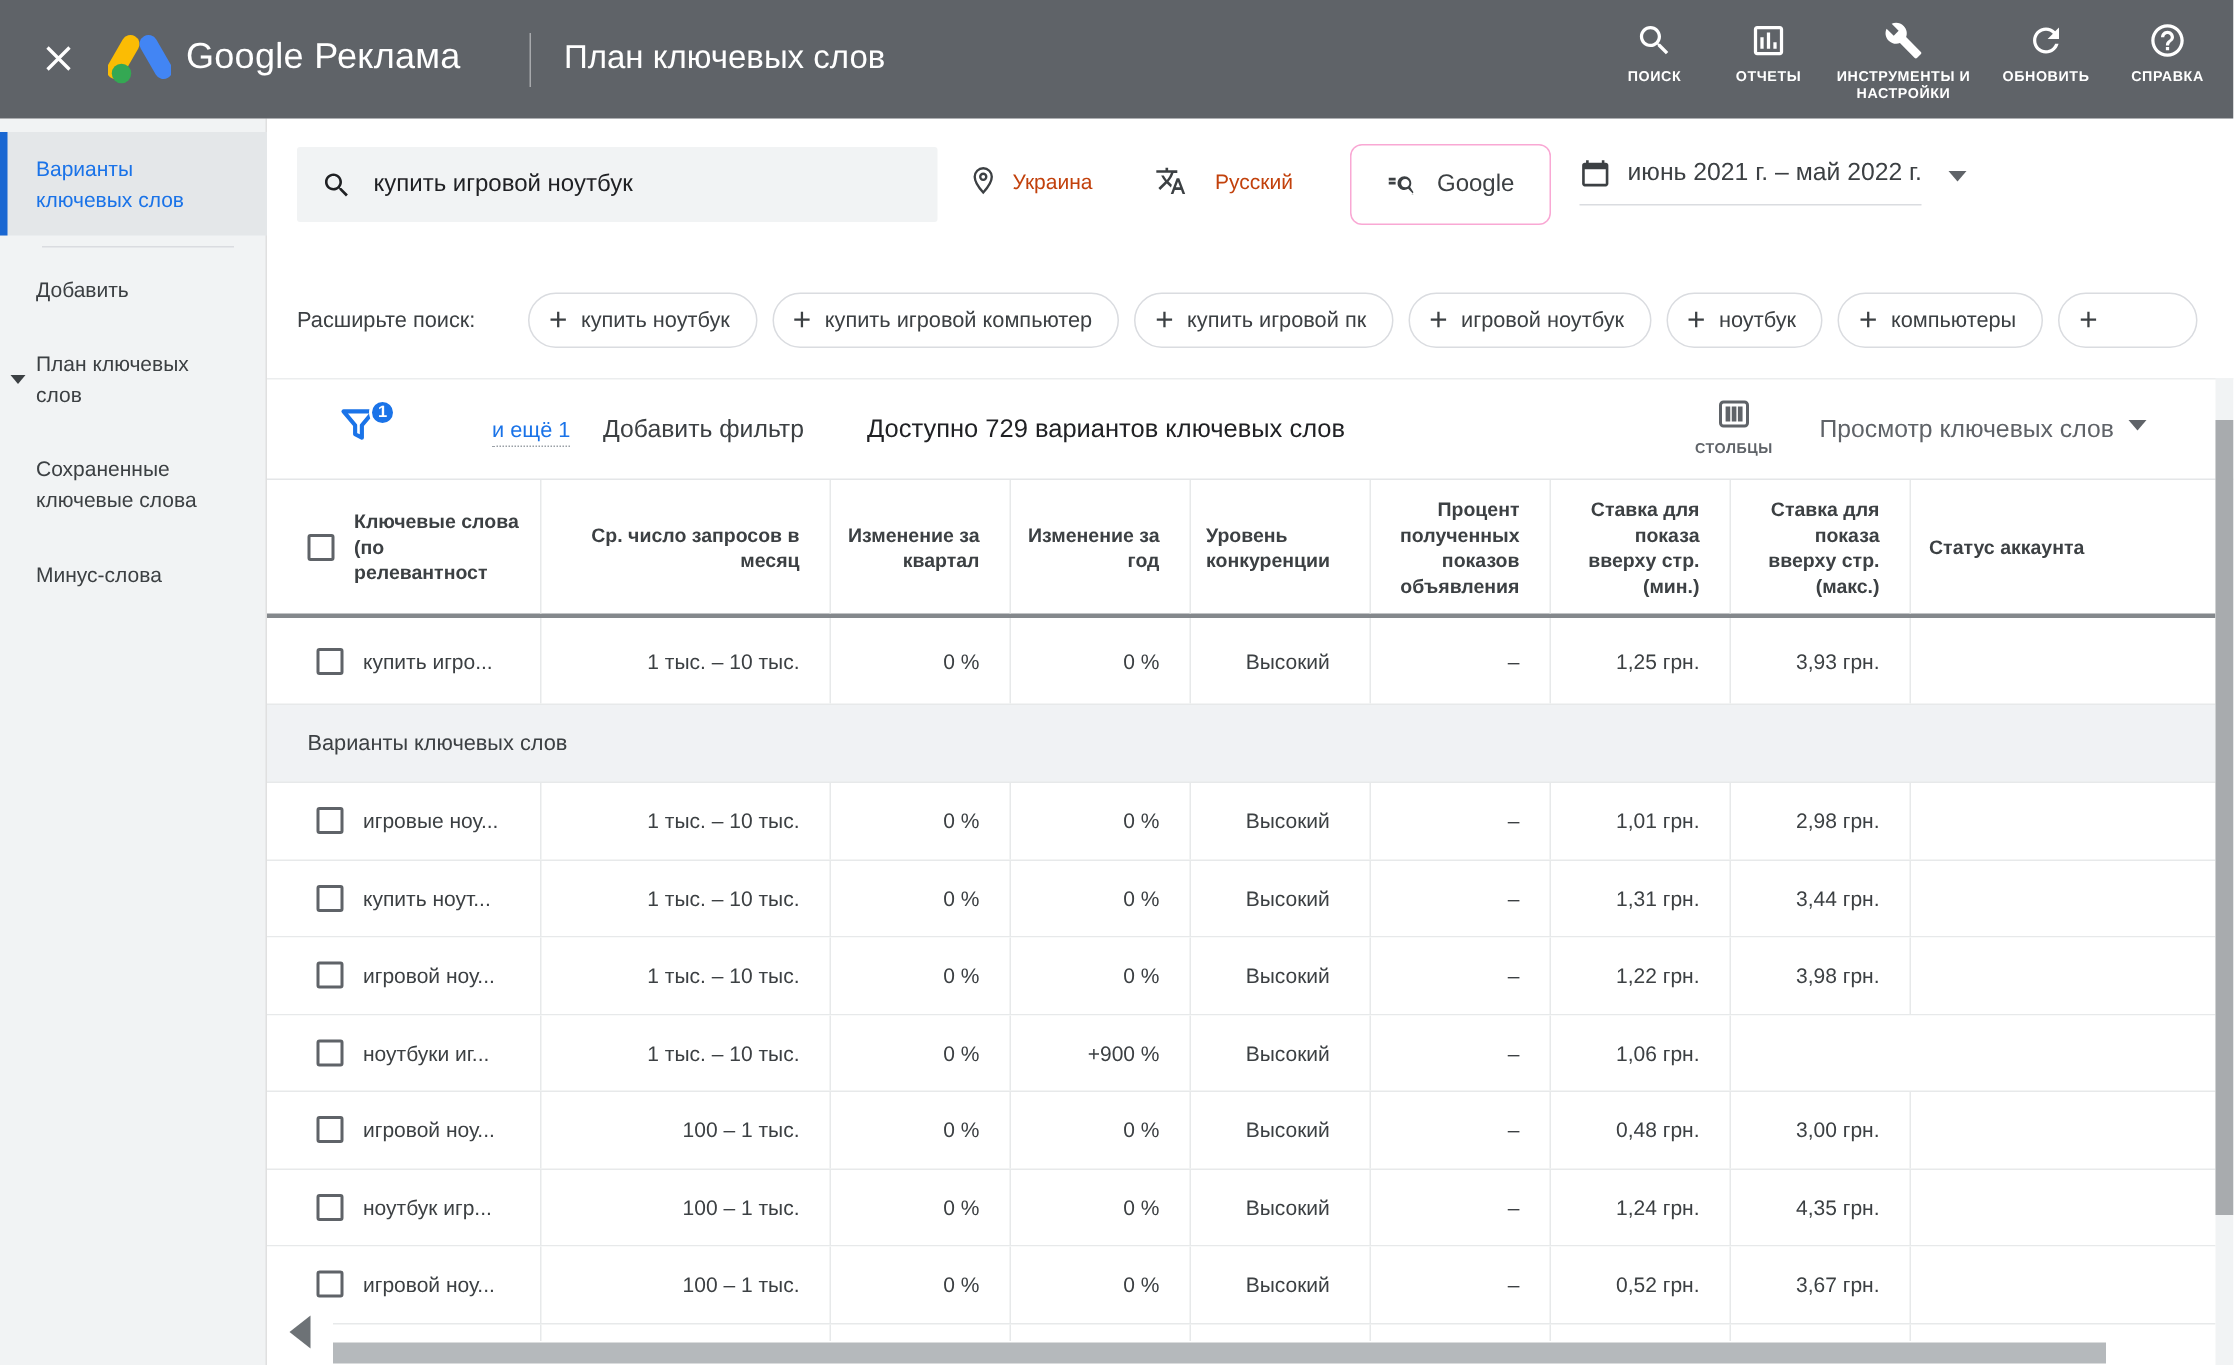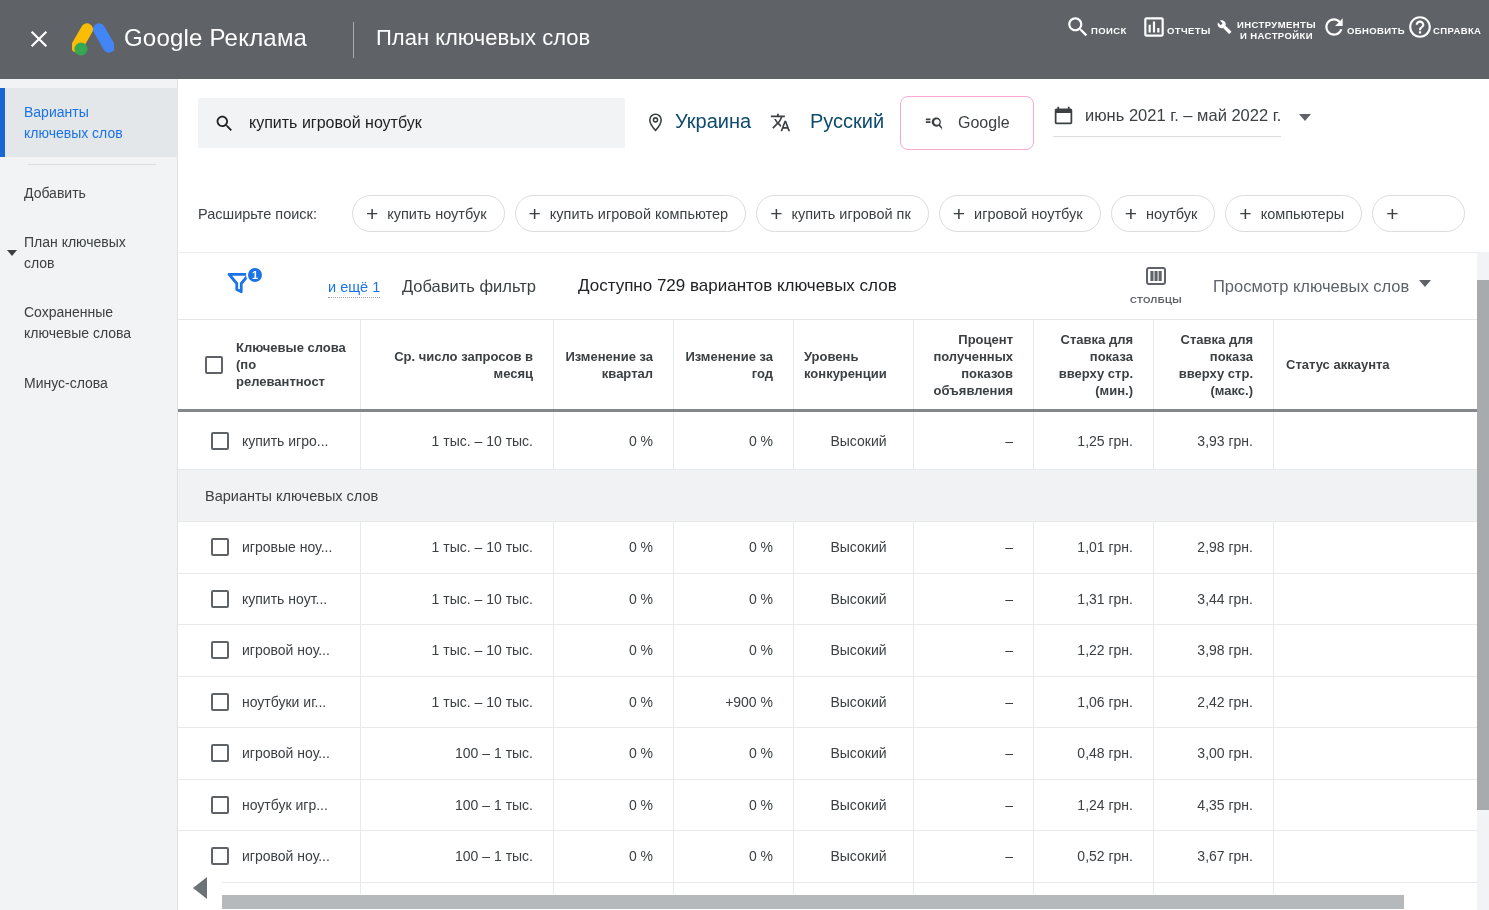--- a/index.html
+++ b/index.html
@@ -10,21 +10,21 @@
   
   .topbar { position:absolute; left:0; top:0; width:1489px; height:79px;
     background:#5f6368; display:flex; align-items:center; z-index:20; }
   .close-btn { position:absolute; left:26px; top:26px; width:26px; height:26px;
     cursor:pointer; display:flex; align-items:center; justify-content:center; }
   .ads-logo { position:absolute; left:72px; top:20px; }
   .brand { position:absolute; left:124px; top:24px; font-size:24px; color:#fff; letter-spacing:.2px; }
   .tb-divider { position:absolute; left:353px; top:22px; width:1px; height:36px; background:rgba(255,255,255,.45); }
   .page-title { position:absolute; left:376px; top:25px; font-size:22px; color:#fff; }
   .tb-actions { position:absolute; right:6px; top:12px; display:flex; }
-  .tb-action { display:flex; flex-direction:row; align-items:center; cursor:pointer; padding-top:2px; }
+  .tb-action { display:flex; flex-direction:column; align-items:center; cursor:pointer; padding-top:2px; }
   .tb-action svg { margin-bottom:6px; }
   .tb-action .lbl { font-size:9.5px; font-weight:700; color:#fff; letter-spacing:.4px; text-align:center; line-height:11px; }
   .w72{width:76px;} .w104{width:104px;} .w84{width:86px;}
 
   
   .sidebar { position:absolute; left:0; top:79px; width:178px; height:831px;
     background:#f1f3f4; border-right:1px solid #e0e0e0; z-index:10; }
   .side-item { position:absolute; left:0; width:178px; font-size:14px; line-height:21px;
     color:#3c4043; cursor:pointer; padding-left:24px; }
   .side-active { top:9px; height:69px; background:#e4e7e9; color:#1a73e8; display:flex; align-items:center; }
@@ -34,21 +34,21 @@
     border-left:5px solid transparent; border-right:5px solid transparent; border-top:6px solid #3c4043; }
 
   
   .main { position:absolute; left:178px; top:79px; width:1311px; height:831px; background:#fff; }
 
   
   .searchbox { position:absolute; left:20px; top:19px; width:427px; height:50px; background:#f1f3f4;
     display:flex; align-items:center; padding:0 16px; border-radius:2px; }
   .searchbox input { border:none; outline:none; background:transparent; font-family:inherit;
     font-size:16px; color:#202124; margin-left:14px; flex:1; }
-  .ctl { position:absolute; display:flex; align-items:flex-end; cursor:pointer; font-size:20px; color:#0c4a6e; }
+  .ctl { position:absolute; display:flex; align-items:center; cursor:pointer; font-size:14px; color:#c2410c; }
   .ctl svg { margin-right:9px; flex:none; }
   .ctl-loc { left:467px; top:31px; }
   .ctl-lang { left:592px; top:31px;gap:10px; }
   .net-btn { position:absolute; left:722px; top:17px; height:54px; padding:0 23px;
     border:1px solid #f9a8d4; border-radius:8px; display:flex; align-items:center;
     font-size:16px; color:#3c4043; cursor:pointer; background:#fff; }
   .net-btn svg { margin-right:12px; }
   .date-ctl { position:absolute; left:875px; top:26px; display:flex; align-items:center; cursor:pointer; }
   .date-inner { display:flex; align-items:center; padding-bottom:10px; border-bottom:1px solid #dadce0; }
   .date-inner svg { margin-right:11px; }
@@ -473,23 +473,20 @@
           </div>
         <div class="cell c-comp">
             <span>Высокий</span>
           </div>
         <div class="cell c-num">
             <span>–</span>
           </div>
         <div class="cell c-num">
             <span>1,06 грн.</span>
           </div>
-        <div class="cell c-num">
-            <span>2,42 грн.</span>
-          </div>
         <div class="cell">
             <span></span>
           </div>
       </div>
 
       <div class="trow tgrid">
         <div class="cell c-kw no-bl">
             <span class="cbx"></span>
             <span>игровой ноу...</span>
           </div>

